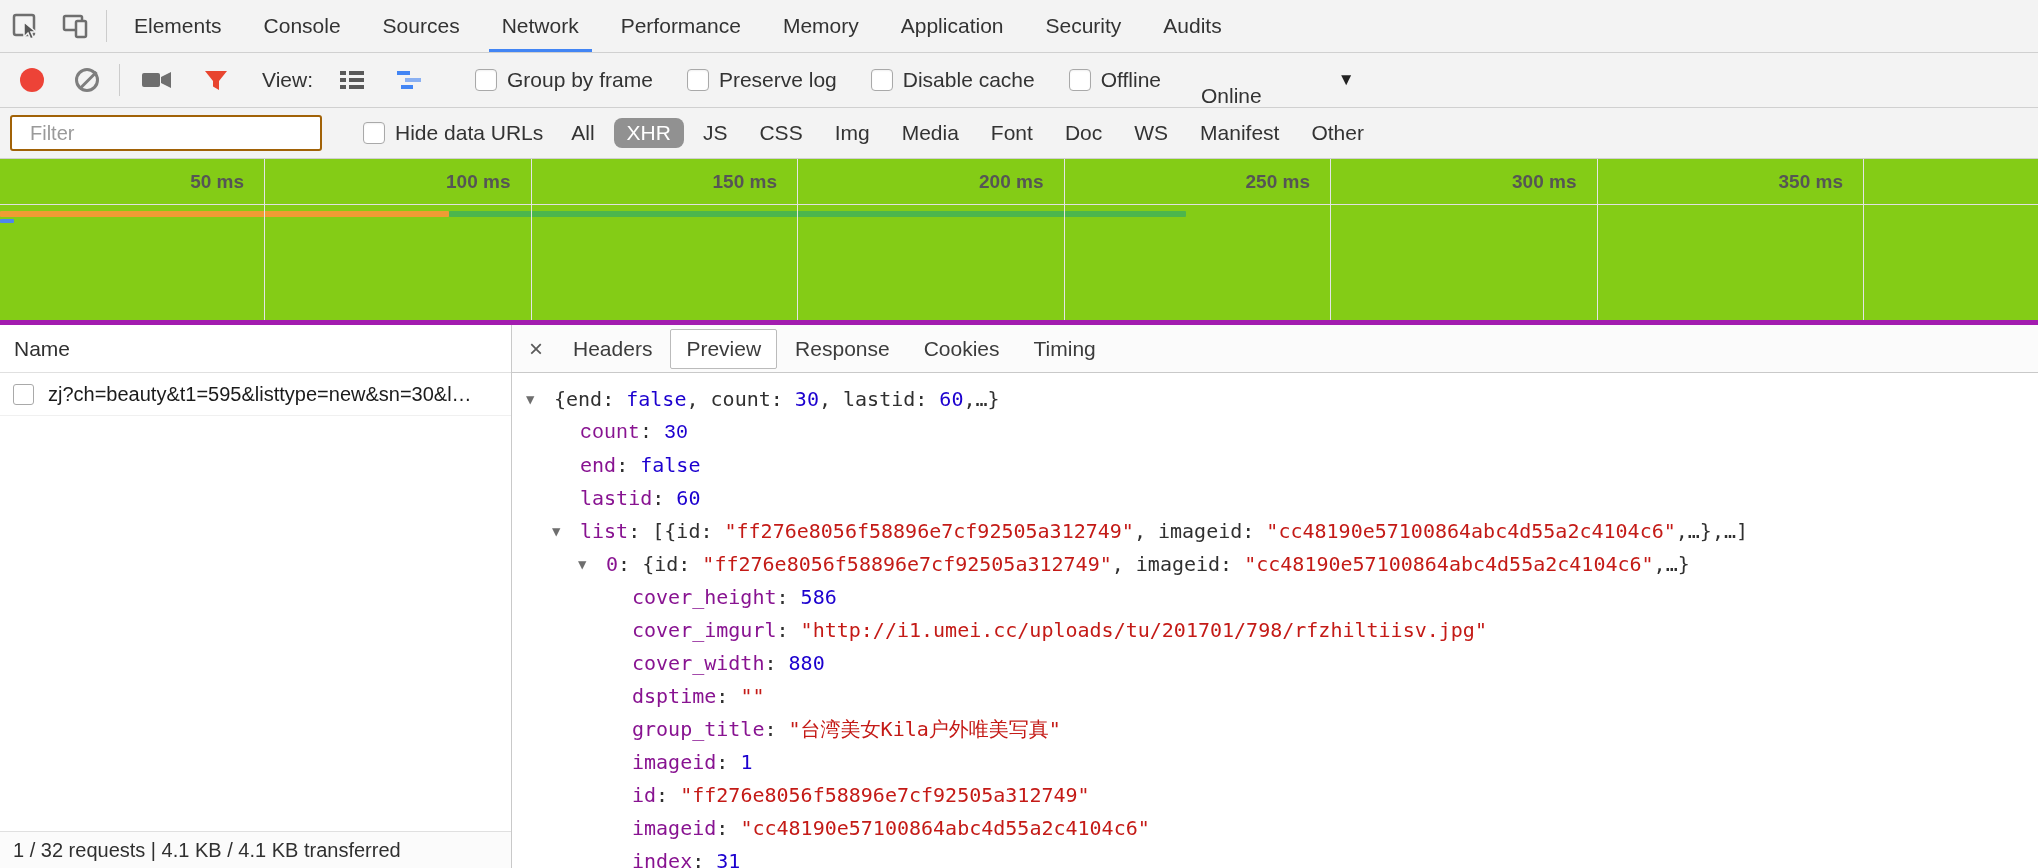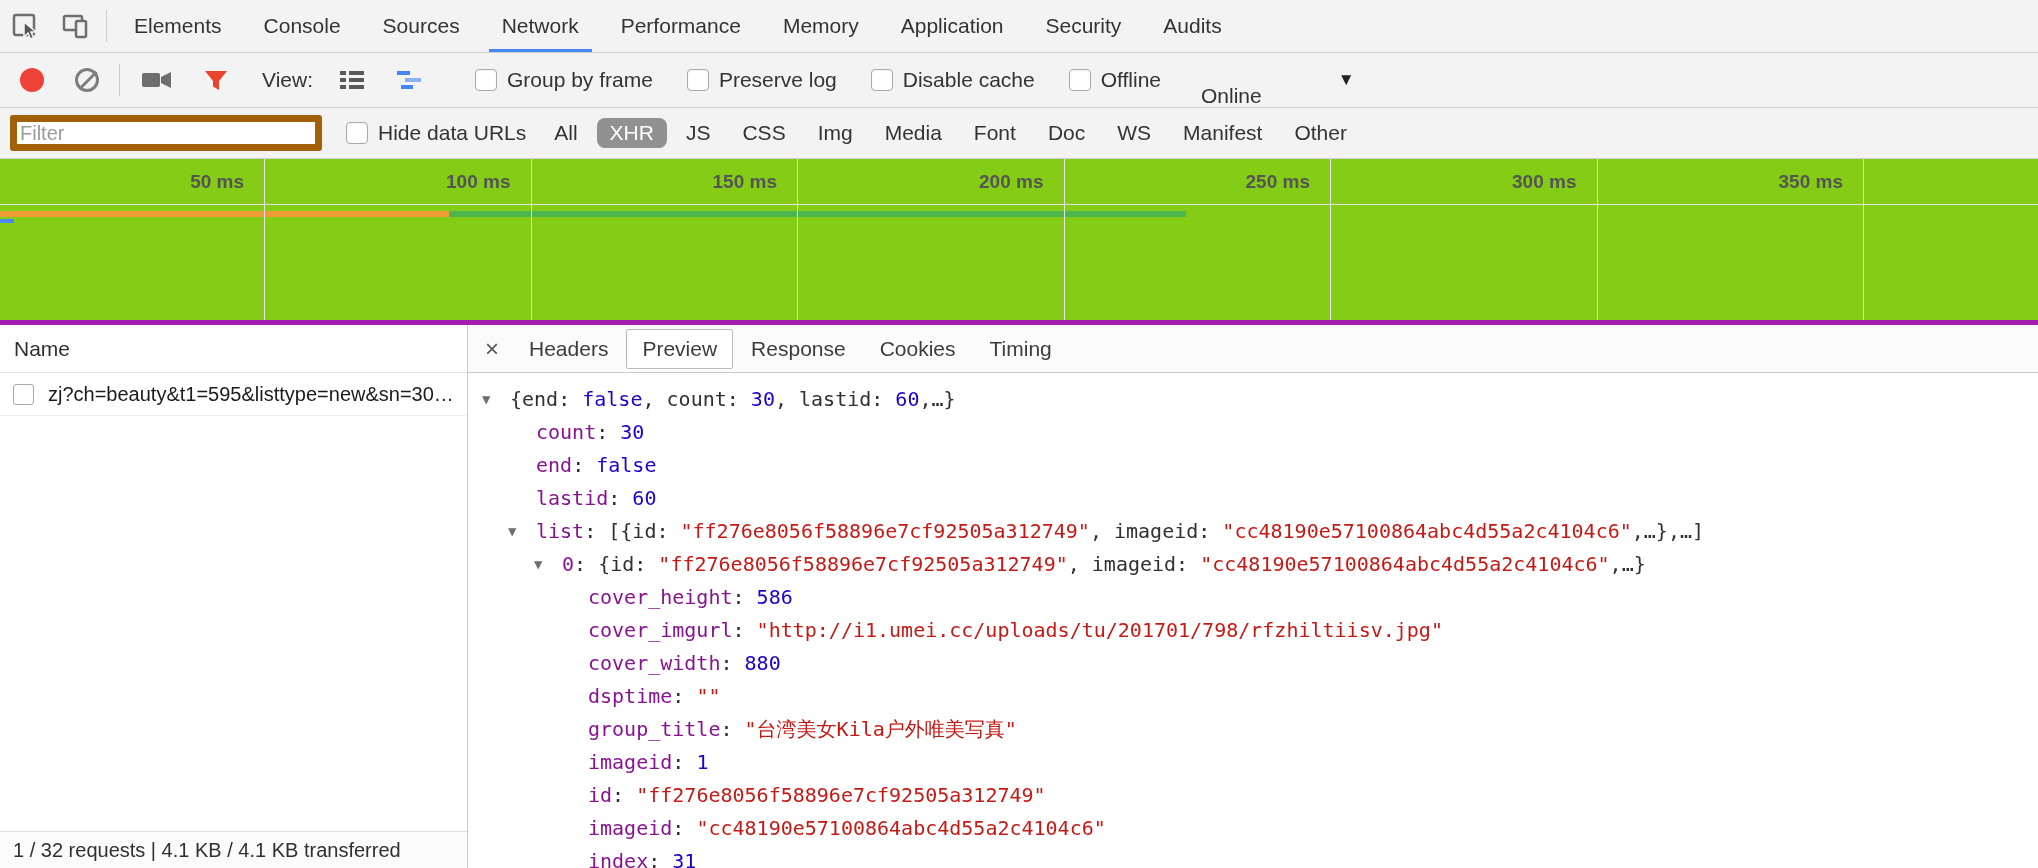--- a/index.html
+++ b/index.html
@@ -32,41 +32,41 @@
   .check-group { display:flex; align-items:center; margin-left:34px; }
   .cb { width:22px; height:22px; border:1px solid #a9a9a9; border-radius:4px; background:#fff;
         box-shadow:inset 0 1px 2px rgba(0,0,0,0.06); flex:0 0 auto; }
   .check-group .lbl { margin-left:10px; }
   .online-label { margin-left:40px;margin-top:32px; }
   .dd-caret { margin-left:76px; font-size:17px; color:#222; }
 
   
   .filterbar { height:51px; background:#f3f3f3; border-bottom:1px solid #d0d0d0;
                display:flex; align-items:center; font-size:21px; color:#333; flex:0 0 auto; }
-  .filter-input { width:312px; height:36px; margin-left:10px; border:7px solid #a16207; border-radius:3px;
-                  background:#fff; font-family:"Liberation Sans",sans-serif; font-size:20px; padding:0 3px; color:#333; }
+  .filter-input { width:312px; height:36px; margin-left:10px; border:2px solid #a16207; border-radius:3px;
+                  background:#fff; font-family:"Liberation Sans",sans-serif; font-size:20px; padding:0 18px; color:#333; }
   .filter-input::placeholder { color:#9a9a9a; }
   .type-pill { padding:3px 13px; margin:0 3px; border-radius:8px; cursor:pointer; }
   .type-pill.selected { background:#919191; color:#fff; }
   #filter-types { display:flex; align-items:center; margin-left:12px; }
 
   
   .overview { position:relative; height:166px; border-bottom:5px solid #a21caf; background:#84cc16; flex:0 0 auto; overflow:hidden;font-weight:bold; }
   .ov-labels { position:absolute; left:0; right:0; top:0; height:46px; border-bottom:1px solid #e0e0e0; }
   .ov-tick { position:absolute; top:0; height:46px; width:200px; display:flex; align-items:center;
              justify-content:flex-end; padding-right:10px; font-size:19px; color:#555; }
   .ov-grid { position:absolute; top:0; bottom:0; width:1px; background:#e4e4e4; }
   .ov-bar { position:absolute; height:6px; border-radius:1px; }
   .ov-bar.orange { left:0; width:449px; top:52px; background:var(--bar-orange); }
   .ov-bar.green { left:449px; width:737px; top:52px; background:var(--bar-green); }
   .ov-bar.blue { left:0; width:14px; top:60px; height:4px; background:var(--bar-blue); }
 
   
   .main { flex:1 1 auto; display:flex; min-height:0; }
-  .left { width:468px; flex:0 0 auto; border-right:1px solid #c9c9c9; display:flex; flex-direction:column; min-height:0; }
+  .left { width:512px; flex:0 0 auto; border-right:1px solid #c9c9c9; display:flex; flex-direction:column; min-height:0; }
   .left-header { height:48px; flex:0 0 auto; border-bottom:1px solid #e0e0e0; display:flex; align-items:center;
                  padding-left:14px; font-size:21px; color:#303030; background:#fff; }
   .req-rows { flex:1 1 auto; overflow:hidden; }
   .req-row { height:43px; display:flex; align-items:center; padding-left:13px; font-size:20px;
              border-bottom:1px solid #f0f0f0; cursor:pointer; }
   .req-cb { width:21px; height:21px; border:1px solid #a9a9a9; border-radius:3px; background:#fff; flex:0 0 auto; }
   .req-name { margin-left:14px; white-space:nowrap; overflow:hidden; text-overflow:ellipsis; color:#1b1b1b; }
   .summary-bar { height:37px; flex:0 0 auto; border-top:1px solid #e0e0e0; display:flex; align-items:center;
                  padding-left:13px; font-size:20px; color:#303030; background:#fbfbfb; }
 
@@ -172,21 +172,21 @@
           <span class="cb"></span>
           <span class="lbl">Offline</span>
         </span>
       </div>
     <span class="online-label">Online</span>
     <span class="dd-caret">▼</span>
   </div>
 
   <div class="filterbar">
     <input class="filter-input" type="text" placeholder="Filter" style="">
-    <span class="check-group" style="margin-left:24px;">
+    <span class="check-group" style="margin-left:41px;">
       <span class="cb"></span>
       <span class="lbl">Hide data URLs</span>
     </span>
     <div id="filter-types">
         <span class="type-pill">All</span>
         <span class="type-pill selected">XHR</span>
         <span class="type-pill">JS</span>
         <span class="type-pill">CSS</span>
         <span class="type-pill">Img</span>
         <span class="type-pill">Media</span>
@@ -243,21 +243,21 @@
         <div id="detail-tabs" style="display:flex;align-items:center;">
             <span class="dtab">Headers</span>
             <span class="dtab selected">Preview</span>
             <span class="dtab">Response</span>
             <span class="dtab">Cookies</span>
             <span class="dtab">Timing</span>
           </div>
       </div>
       <div class="detail-body" id="tree">
           <div class="tree-line" style="padding-left: 0px;"><span class="tw">▼</span><span class="tk-p">{end: </span><span class="tk-b">false</span><span class="tk-p">, count: </span><span class="tk-u">30</span><span class="tk-p">, lastid: </span><span class="tk-u">60</span><span class="tk-p">,…}</span></div>
-          <div class="tree-line" style="padding-left: 26px;"><span class="tw spacer"> </span><span class="tk-n">count</span><span class="tk-p">: </span><span class="tk-u">30</span></div>
+          <div class="tree-line" style="padding-left: 26px; font-family: Liberation Mono, monospace;"><span class="tw spacer"> </span><span class="tk-n">count</span><span class="tk-p">: </span><span class="tk-u">30</span></div>
           <div class="tree-line" style="padding-left: 26px;"><span class="tw spacer"> </span><span class="tk-n">end</span><span class="tk-p">: </span><span class="tk-b">false</span></div>
           <div class="tree-line" style="padding-left: 26px;"><span class="tw spacer"> </span><span class="tk-n">lastid</span><span class="tk-p">: </span><span class="tk-u">60</span></div>
           <div class="tree-line" style="padding-left: 26px;"><span class="tw">▼</span><span class="tk-n">list</span><span class="tk-p">: [{id: </span><span class="tk-s">"ff276e8056f58896e7cf92505a312749"</span><span class="tk-p">, imageid: </span><span class="tk-s">"cc48190e57100864abc4d55a2c4104c6"</span><span class="tk-p">,…},…]</span></div>
           <div class="tree-line" style="padding-left: 52px;"><span class="tw">▼</span><span class="tk-n">0</span><span class="tk-p">: {id: </span><span class="tk-s">"ff276e8056f58896e7cf92505a312749"</span><span class="tk-p">, imageid: </span><span class="tk-s">"cc48190e57100864abc4d55a2c4104c6"</span><span class="tk-p">,…}</span></div>
           <div class="tree-line" style="padding-left: 78px;"><span class="tw spacer"> </span><span class="tk-n">cover_height</span><span class="tk-p">: </span><span class="tk-u">586</span></div>
           <div class="tree-line" style="padding-left: 78px;"><span class="tw spacer"> </span><span class="tk-n">cover_imgurl</span><span class="tk-p">: </span><span class="tk-s">"http://i1.umei.cc/uploads/tu/201701/798/rfzhiltiisv.jpg"</span></div>
           <div class="tree-line" style="padding-left: 78px;"><span class="tw spacer"> </span><span class="tk-n">cover_width</span><span class="tk-p">: </span><span class="tk-u">880</span></div>
           <div class="tree-line" style="padding-left: 78px;"><span class="tw spacer"> </span><span class="tk-n">dsptime</span><span class="tk-p">: </span><span class="tk-s">""</span></div>
           <div class="tree-line" style="padding-left: 78px;"><span class="tw spacer"> </span><span class="tk-n">group_title</span><span class="tk-p">: </span><span class="tk-s">"台湾美女Kila户外唯美写真"</span></div>
           <div class="tree-line" style="padding-left: 78px;"><span class="tw spacer"> </span><span class="tk-n">imageid</span><span class="tk-p">: </span><span class="tk-u">1</span></div>

